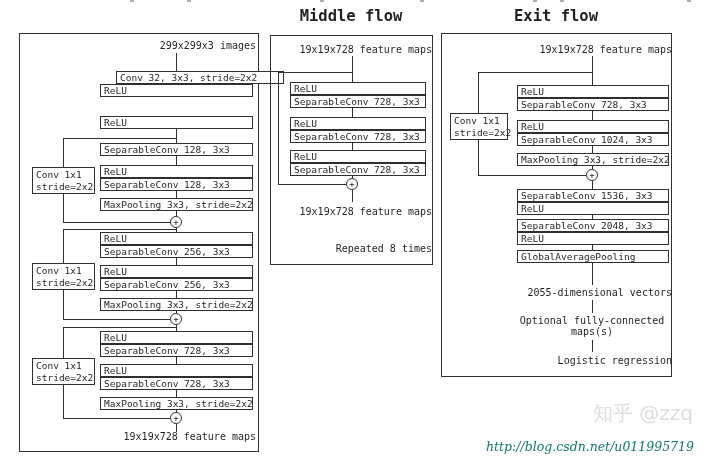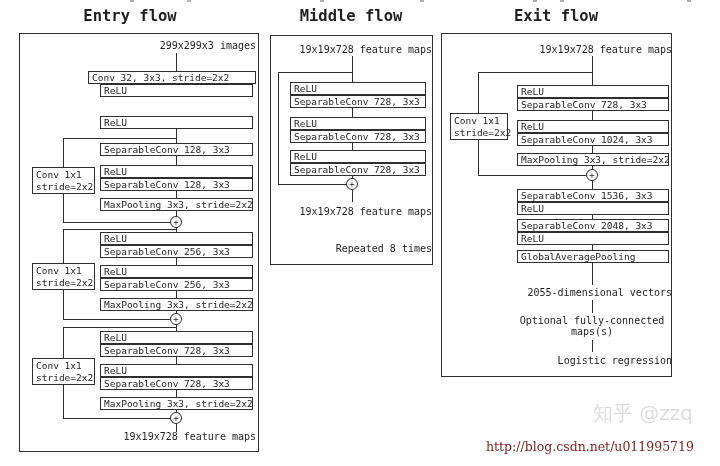--- a/index.html
+++ b/index.html
@@ -11,38 +11,37 @@
         height:13px;font-size:9.5px;line-height:11px;padding-left:3px;white-space:nowrap;overflow:hidden;}
   .skipbox{position:absolute;border:1px solid #2f2f2f;background:#fff;box-sizing:border-box;
         height:27px;font-size:9.5px;line-height:12px;padding:1px 0 0 3px;white-space:nowrap;}
   .lbl{position:absolute;font-size:10px;text-align:right;white-space:nowrap;}
   .lbl2{position:absolute;font-size:10px;text-align:center;line-height:11px;}
   .hline{position:absolute;height:1px;background:#2f2f2f;}
   .vline{position:absolute;width:1px;background:#2f2f2f;}
   .plus{position:absolute;width:12px;height:12px;border:1px solid #2f2f2f;border-radius:50%;
         background:#fff;box-sizing:border-box;font-size:9px;line-height:10px;text-align:center;}
   .wm-zh{position:absolute;font-size:20px;color:#dcdcdc;white-space:nowrap;font-family:"DejaVu Sans",sans-serif;}
-  .wm-url{position:absolute;font-size:12.5px;color:#7f1d1d;white-space:nowrap;text-align:center;
-        font-family:"DejaVu Serif",serif;}
+  .wm-url{position:absolute;font-size:12.5px;color:#0f766e;white-space:nowrap;text-align:center;
+        font-family:"DejaVu Serif",serif;font-style:italic;}
   .speck{position:absolute;top:0;width:4px;height:2px;background:#6b6b6b;opacity:.55;}
 </style>
 </head>
 <body>
 
 <div class="canvas">
 
   <div class="speck" style="left:130px"></div>
   <div class="speck" style="left:187px"></div>
   <div class="speck" style="left:320px"></div>
   <div class="speck" style="left:420px"></div>
   <div class="speck" style="left:533px"></div>
   <div class="speck" style="left:560px"></div>
   <div class="speck" style="left:687px"></div>
 
-  <div class="ptitle" style="left:55px;top:7px;width:150px">Entry flow</div>
   <div class="panel" style="left:19px;top:33px;width:240px;height:419px"></div>
   <div class="lbl" style="left:96px;top:40px;width:160px">299x299x3 images</div>
 
   <div class="vline" style="left:176px;top:53px;height:18px"></div>
   <div class="vline" style="left:176px;top:129px;height:14px"></div>
   <div class="vline" style="left:176px;top:156px;height:9px"></div>
   <div class="vline" style="left:176px;top:191px;height:7px"></div>
   <div class="vline" style="left:176px;top:211px;height:5px"></div>
   <div class="vline" style="left:176px;top:228px;height:4px"></div>
   <div class="vline" style="left:176px;top:258px;height:7px"></div>
@@ -74,21 +73,21 @@
 
   <div class="hline" style="left:63px;top:327px;width:113px"></div>
   <div class="vline" style="left:63px;top:327px;height:31px"></div>
   <div class="skipbox" style="left:32px;top:358px;width:63px">
     <div>Conv 1x1</div>
     <div>stride=2x2</div>
   </div>
   <div class="vline" style="left:63px;top:385px;height:33px"></div>
   <div class="hline" style="left:63px;top:418px;width:107px"></div>
 
-  <div class="node" style="left:88px;top:71px;width:168px">Conv 32, 3x3, stride=2x2</div>
+  <div class="node" style="left:116px;top:71px;width:168px">Conv 32, 3x3, stride=2x2</div>
   <div class="node" style="left:100px;top:84px;width:153px">ReLU</div>
   <div class="node" style="left:100px;top:116px;width:153px">ReLU</div>
   <div class="node" style="left:100px;top:143px;width:153px">SeparableConv 128, 3x3</div>
   <div class="node" style="left:100px;top:165px;width:153px">ReLU</div>
   <div class="node" style="left:100px;top:178px;width:153px">SeparableConv 128, 3x3</div>
   <div class="node" style="left:100px;top:198px;width:153px">MaxPooling 3x3, stride=2x2</div>
   <div class="node" style="left:100px;top:232px;width:153px">ReLU</div>
   <div class="node" style="left:100px;top:245px;width:153px">SeparableConv 256, 3x3</div>
   <div class="node" style="left:100px;top:265px;width:153px">ReLU</div>
   <div class="node" style="left:100px;top:278px;width:153px">SeparableConv 256, 3x3</div>

